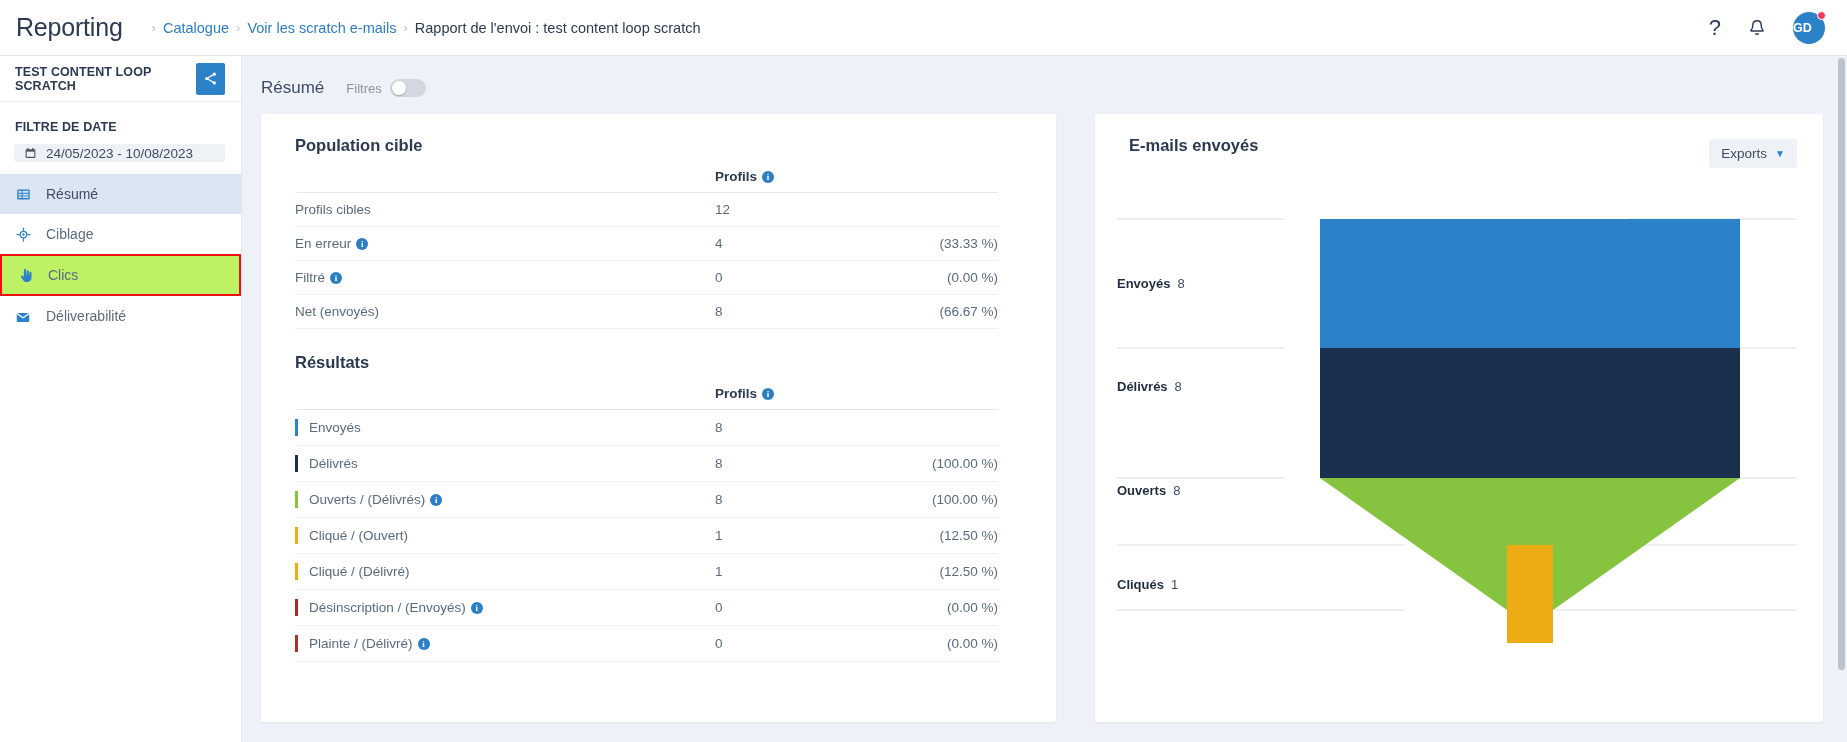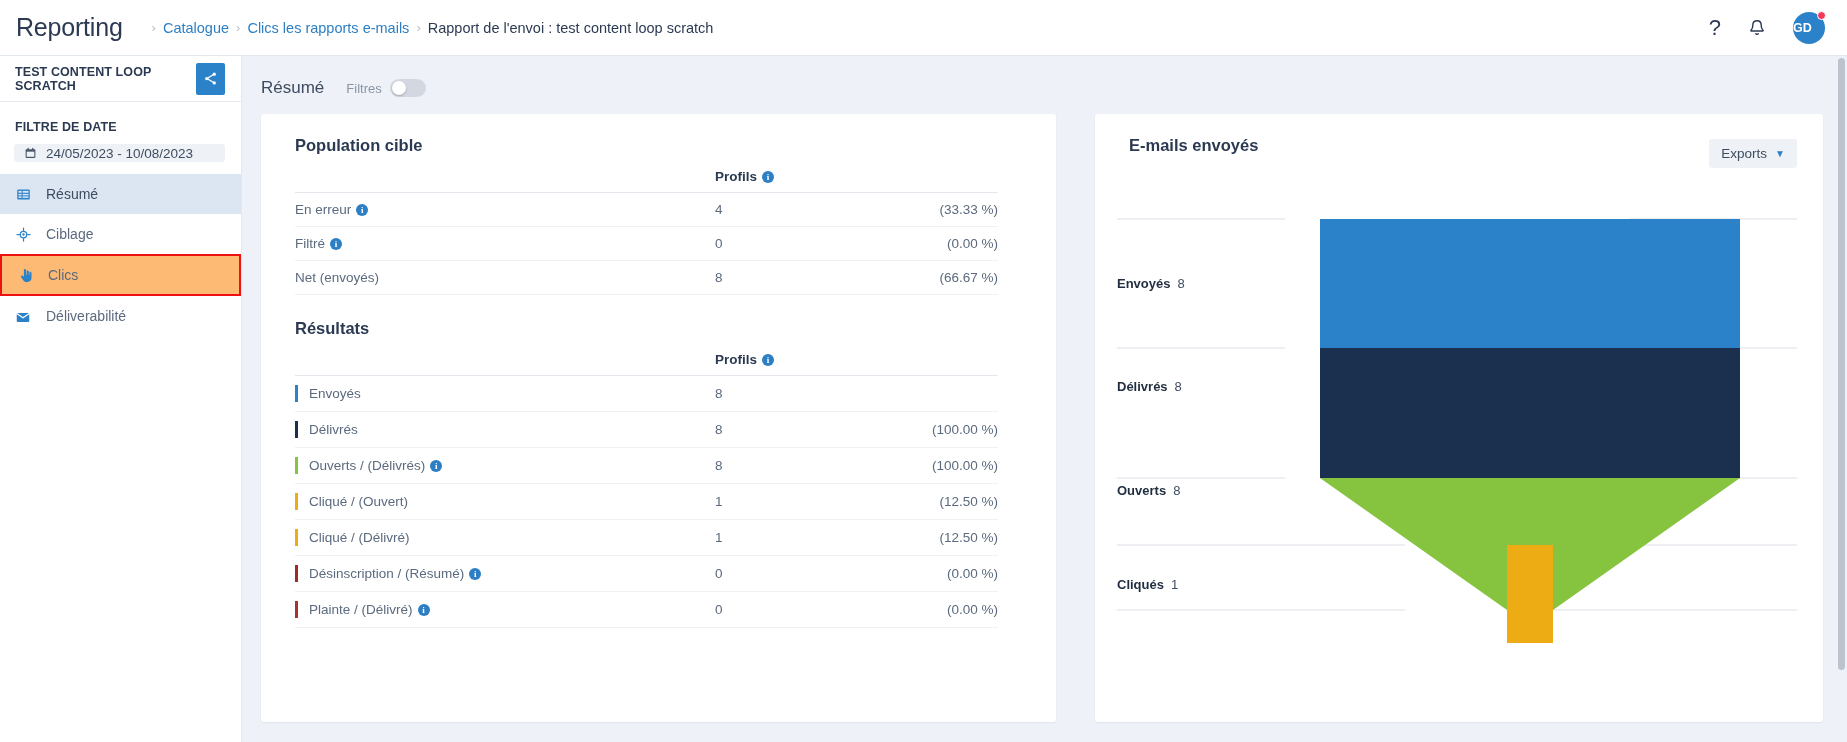--- a/index.html
+++ b/index.html
@@ -81,21 +81,21 @@
   .nav-item {
     display: flex; align-items: center; height: 40px;
     padding-left: 15px; cursor: pointer; position: relative;
   }
   .nav-item.active { background: #dbe6f2; }
   .nav-label { font-size: 14px; color: #5b6a7e; margin-left: 15px; }
   .nav-item.active .nav-label { color: #3e4c61; }
   .nav-icon { width: 16px; height: 16px; display: flex; align-items: center; justify-content: center; color: #2c82c9; }
   .nav-item.highlighted {
     border: 2.5px solid #ee1111;
-    background: #fdba74;
+    background: #bef264;
     height: 42px;
   }
 
   
   .main {
     position: absolute; top: 56px; left: 242px;
     width: 1605px; height: 686px;
     background: #eef1f7;
     overflow: hidden;
   }
@@ -184,21 +184,21 @@
 </style>
 </head>
 <body>
 
 <div class="topbar">
   <div class="app-title">Reporting</div>
   <nav class="breadcrumb">
     <span class="bc-sep">›</span>
     <a class="bc-link" href="#">Catalogue</a>
     <span class="bc-sep">›</span>
-    <a class="bc-link" href="#">Clics les rapports e-mails</a>
+    <a class="bc-link" href="#">Voir les scratch e-mails</a>
     <span class="bc-sep">›</span>
     <span class="bc-cur">Rapport de l'envoi : test content loop scratch</span>
   </nav>
   <div class="topbar-right">
     <div class="help-icon">?</div>
     <svg class="bell-icon" viewBox="0 0 24 24" fill="none" stroke="currentColor" stroke-width="1.7">
       <path d="M12 3.2c-3 0-5 2.2-5 5.2 0 4.4-1.6 5.6-2.2 6.3-.3.3-.1.8.3.8h13.8c.4 0 .6-.5.3-.8-.6-.7-2.2-1.9-2.2-6.3 0-3-2-5.2-5-5.2z"></path>
       <path d="M10.2 18.4a1.9 1.9 0 0 0 3.6 0"></path>
     </svg>
     <div class="avatar">
@@ -303,20 +303,25 @@
           <tr>
             <th class="c-label th-blank"></th>
             <th class="th-profils" style="text-align:left">
               <span>Profils</span><span class="info-i">i</span>
             </th>
             <th class="th-pct"></th>
           </tr>
         </thead>
         <tbody>
           <tr>
+            <td class="c-label">Profils cibles</td>
+            <td class="c-num">12</td>
+            <td class="c-pct"></td>
+          </tr>
+          <tr>
             <td class="c-label"><span>En erreur</span><span class="info-i">i</span></td>
             <td class="c-num">4</td>
             <td class="c-pct">(33.33 %)</td>
           </tr>
           <tr>
             <td class="c-label"><span>Filtré</span><span class="info-i">i</span></td>
             <td class="c-num">0</td>
             <td class="c-pct">(0.00 %)</td>
           </tr>
           <tr>
@@ -359,21 +364,21 @@
             <td class="c-label"><span class="row-bar" style="background:#eeac14"></span><span>Cliqué / (Ouvert)</span></td>
             <td class="c-num">1</td>
             <td class="c-pct">(12.50 %)</td>
           </tr>
           <tr>
             <td class="c-label"><span class="row-bar" style="background:#eeac14"></span><span>Cliqué / (Délivré)</span></td>
             <td class="c-num">1</td>
             <td class="c-pct">(12.50 %)</td>
           </tr>
           <tr>
-            <td class="c-label"><span class="row-bar" style="background:#9e2a2a"></span><span>Désinscription / (Résumé)</span><span class="info-i">i</span></td>
+            <td class="c-label"><span class="row-bar" style="background:#9e2a2a"></span><span>Désinscription / (Envoyés)</span><span class="info-i">i</span></td>
             <td class="c-num">0</td>
             <td class="c-pct">(0.00 %)</td>
           </tr>
           <tr>
             <td class="c-label"><span class="row-bar" style="background:#a83232"></span><span>Plainte / (Délivré)</span><span class="info-i">i</span></td>
             <td class="c-num">0</td>
             <td class="c-pct">(0.00 %)</td>
           </tr>
         </tbody>
       </table>

